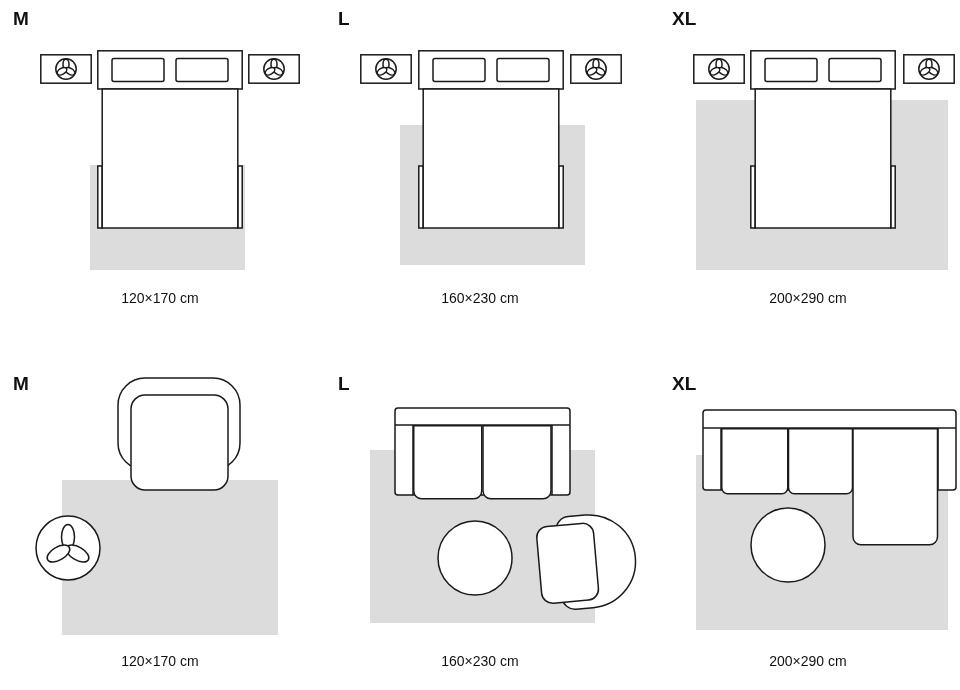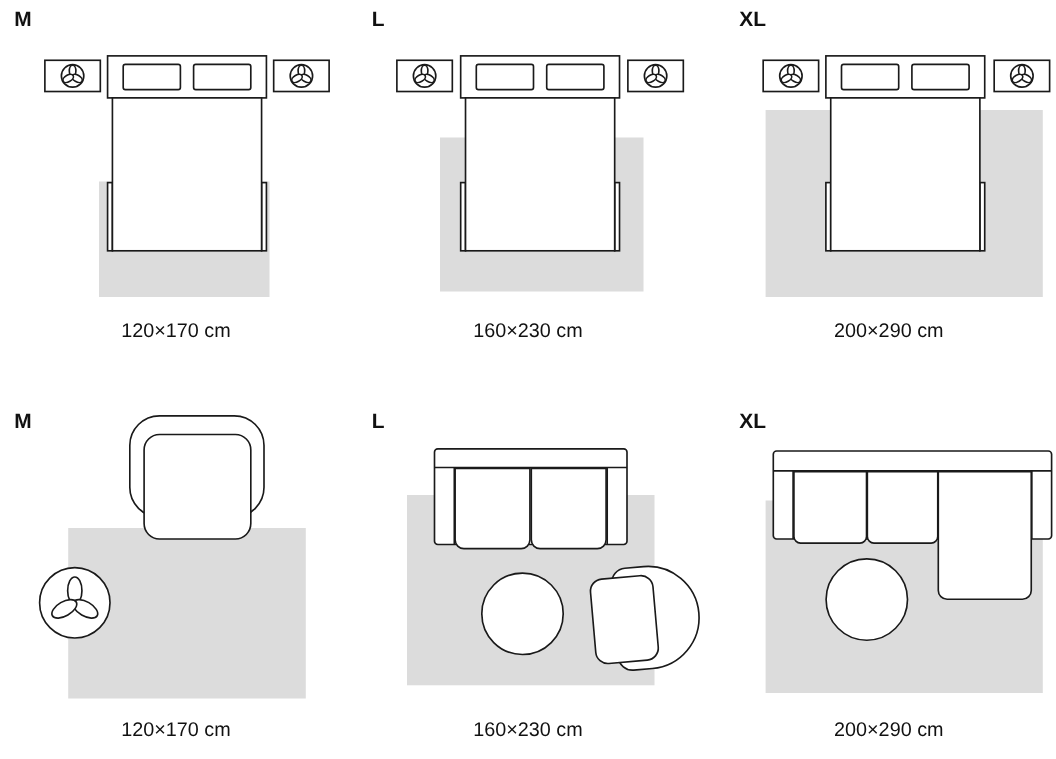--- a/index.html
+++ b/index.html
@@ -18,21 +18,21 @@
   .size-label {
     position:absolute; left:13px; top:8px;
     font-size:19px; font-weight:bold; letter-spacing:.2px;
   }
   .p1 .size-label { left:18px; }
   .p2 .size-label { left:24px; }
   .row.living .size-label { top:28px; }
   .scene { position:absolute; left:0; top:0; display:block; }
   .caption {
     position:absolute; left:0; width:100%; text-align:center;
-    font-size:18px; font-weight:normal;
+    font-size:14px; font-weight:normal;
   }
   .row.bedroom .caption { top:290px; }
   .row.living  .caption { top:308px; }
   
   .pc  { fill:#ffffff; stroke:var(--line,#1a1a1a); stroke-width:1.5; }
   .ln  { fill:none;    stroke:var(--line,#1a1a1a); stroke-width:1.5; }
   .rug { fill:var(--rug_fill,#dcdcdc); stroke:none; }
 </style>
 </head>
 <body>

